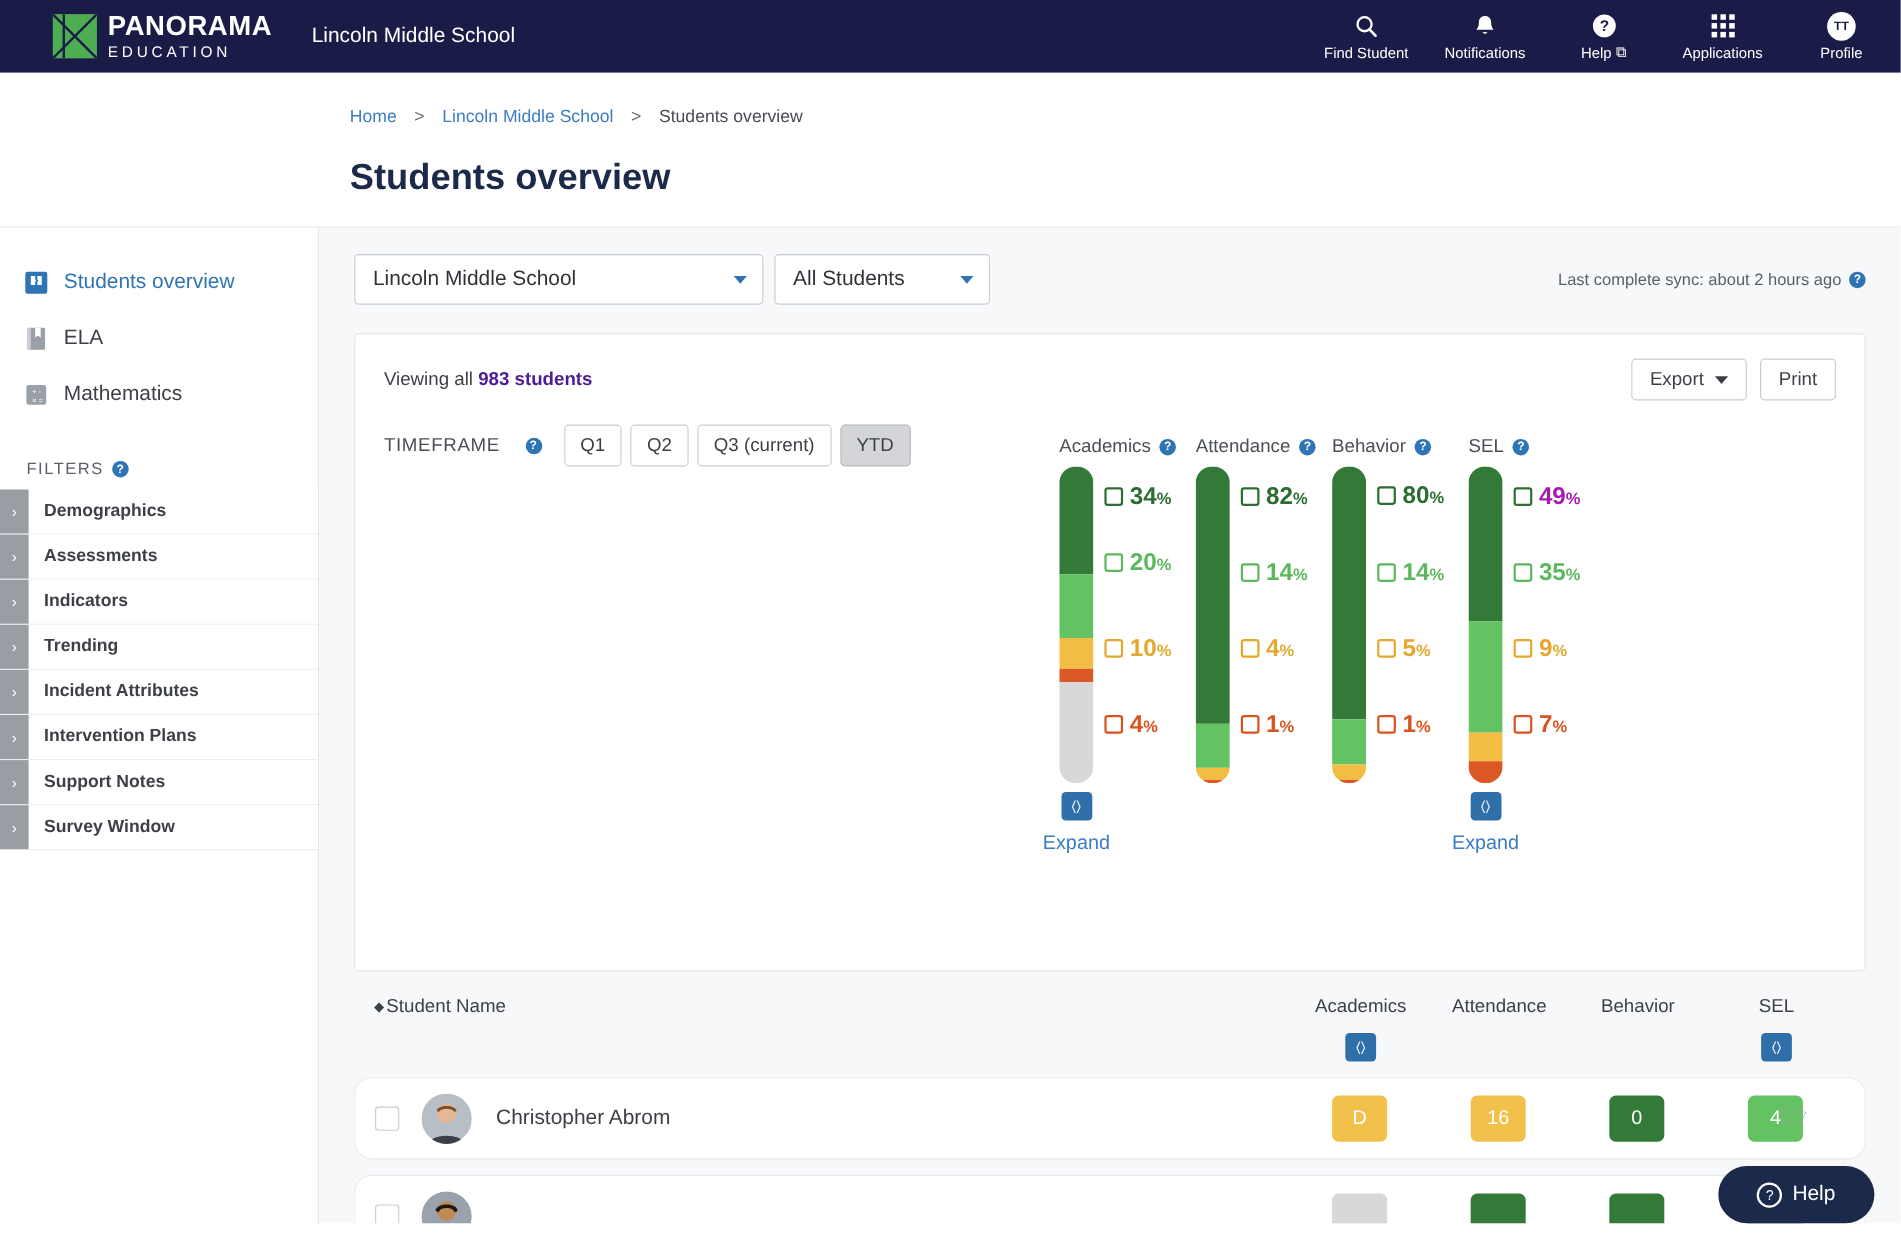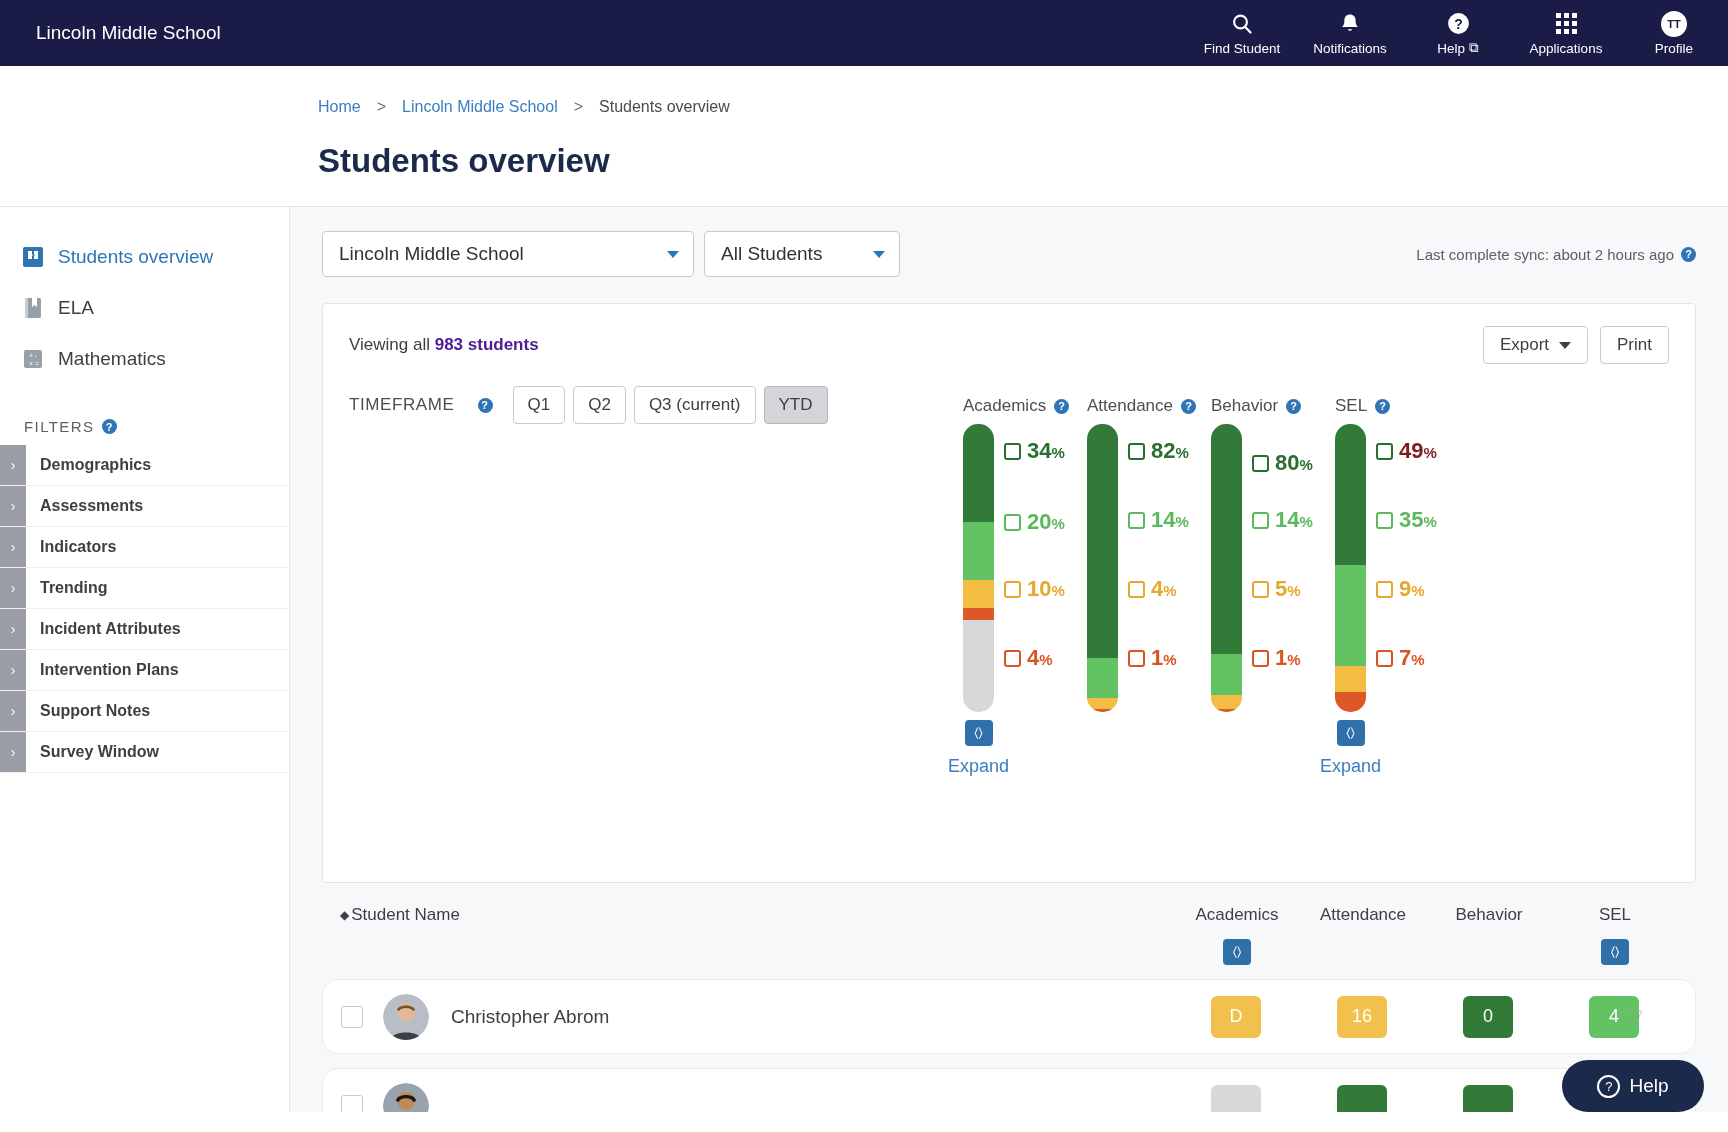--- a/index.html
+++ b/index.html
@@ -180,20 +180,32 @@
     color: #fff; display: flex; align-items: center; justify-content: center; gap: 9px;
     font-size: 19px; cursor: pointer;
   }
   .help-ring { width: 23px; height: 23px; border-radius: 50%; border: 2px solid #fff; font-size: 13px;
                display: flex; align-items: center; justify-content: center; }
 </style>
 </head>
 <body>
 
 <div class="topnav">
+  <div class="logo-wrap">
+    <div class="logo-mark">
+      <svg width="40" height="40" viewBox="0 0 40 40">
+        <rect width="40" height="40" fill="#4cae50"></rect>
+        <path d="M0 0 L40 40 M40 0 L0 40 M10 0 L10 40" stroke="#1b1b47" stroke-width="2.2" fill="none"></path>
+      </svg>
+    </div>
+    <div class="logo-text">
+      <div class="l1">PANORAMA</div>
+      <div class="l2">EDUCATION</div>
+    </div>
+  </div>
   <div class="school-name">Lincoln Middle School</div>
 
   <div class="nav-right">
     <div class="nav-item">
       <div class="nv-ico">
         <svg width="22" height="22" viewBox="0 0 22 22">
             <circle cx="9.5" cy="9" r="6.4" stroke="#fff" stroke-width="2.1" fill="none"></circle>
             <line x1="14" y1="13.8" x2="19.5" y2="19.5" stroke="#fff" stroke-width="2.3" stroke-linecap="round"></line>
           </svg>
       </div>
@@ -394,21 +406,21 @@
               <div class="bar-seg" style="background:#63c262;height:20%"></div>
               <div class="bar-seg" style="background:#f2bd42;height:10%"></div>
               <div class="bar-seg" style="background:#dd5827;height:4%"></div>
               <div class="bar-seg" style="background:#d8d8d8;height:32%"></div>
             </div>
             <div class="legend">
               <div class="leg-item" style="top:14px">
                 <span class="leg-box" style="border-color:#2a6e30"></span>
                 <span class="leg-val" style="color:#2a6e30"><span>34</span><small>%</small></span>
               </div>
-              <div class="leg-item" style="top:85px">
+              <div class="leg-item" style="top:74px">
                 <span class="leg-box" style="border-color:#5cb85c"></span>
                 <span class="leg-val" style="color:#5cb85c"><span>20</span><small>%</small></span>
               </div>
               <div class="leg-item" style="top:152px">
                 <span class="leg-box" style="border-color:#e5a82e"></span>
                 <span class="leg-val" style="color:#e5a82e"><span>10</span><small>%</small></span>
               </div>
               <div class="leg-item" style="top:221px">
                 <span class="leg-box" style="border-color:#d9531e"></span>
                 <span class="leg-val" style="color:#d9531e"><span>4</span><small>%</small></span>
@@ -460,21 +472,21 @@
             <span class="qmark">?</span>
           </div>
           <div class="bar-stack-wrap">
             <div class="bar-stack">
               <div class="bar-seg" style="background:#337a38;height:80%"></div>
               <div class="bar-seg" style="background:#63c262;height:14%"></div>
               <div class="bar-seg" style="background:#f2bd42;height:5%"></div>
               <div class="bar-seg" style="background:#dd5827;height:1%"></div>
             </div>
             <div class="legend">
-              <div class="leg-item" style="top:26px">
+              <div class="leg-item" style="top:13px">
                 <span class="leg-box" style="border-color:#2a6e30"></span>
                 <span class="leg-val" style="color:#2a6e30"><span>80</span><small>%</small></span>
               </div>
               <div class="leg-item" style="top:83px">
                 <span class="leg-box" style="border-color:#5cb85c"></span>
                 <span class="leg-val" style="color:#5cb85c"><span>14</span><small>%</small></span>
               </div>
               <div class="leg-item" style="top:152px">
                 <span class="leg-box" style="border-color:#e5a82e"></span>
                 <span class="leg-val" style="color:#e5a82e"><span>5</span><small>%</small></span>
@@ -495,21 +507,21 @@
           <div class="bar-stack-wrap">
             <div class="bar-stack">
               <div class="bar-seg" style="background:#337a38;height:49%"></div>
               <div class="bar-seg" style="background:#63c262;height:35%"></div>
               <div class="bar-seg" style="background:#f2bd42;height:9%"></div>
               <div class="bar-seg" style="background:#dd5827;height:7%"></div>
             </div>
             <div class="legend">
               <div class="leg-item" style="top:14px">
                 <span class="leg-box" style="border-color:#2a6e30"></span>
-                <span class="leg-val" style="color:#7f1d1d"><span>49</span><small>%</small></span>
+                <span class="leg-val" style="color:#a21caf"><span>49</span><small>%</small></span>
               </div>
               <div class="leg-item" style="top:83px">
                 <span class="leg-box" style="border-color:#5cb85c"></span>
                 <span class="leg-val" style="color:#5cb85c"><span>35</span><small>%</small></span>
               </div>
               <div class="leg-item" style="top:152px">
                 <span class="leg-box" style="border-color:#e5a82e"></span>
                 <span class="leg-val" style="color:#e5a82e"><span>9</span><small>%</small></span>
               </div>
               <div class="leg-item" style="top:221px">

